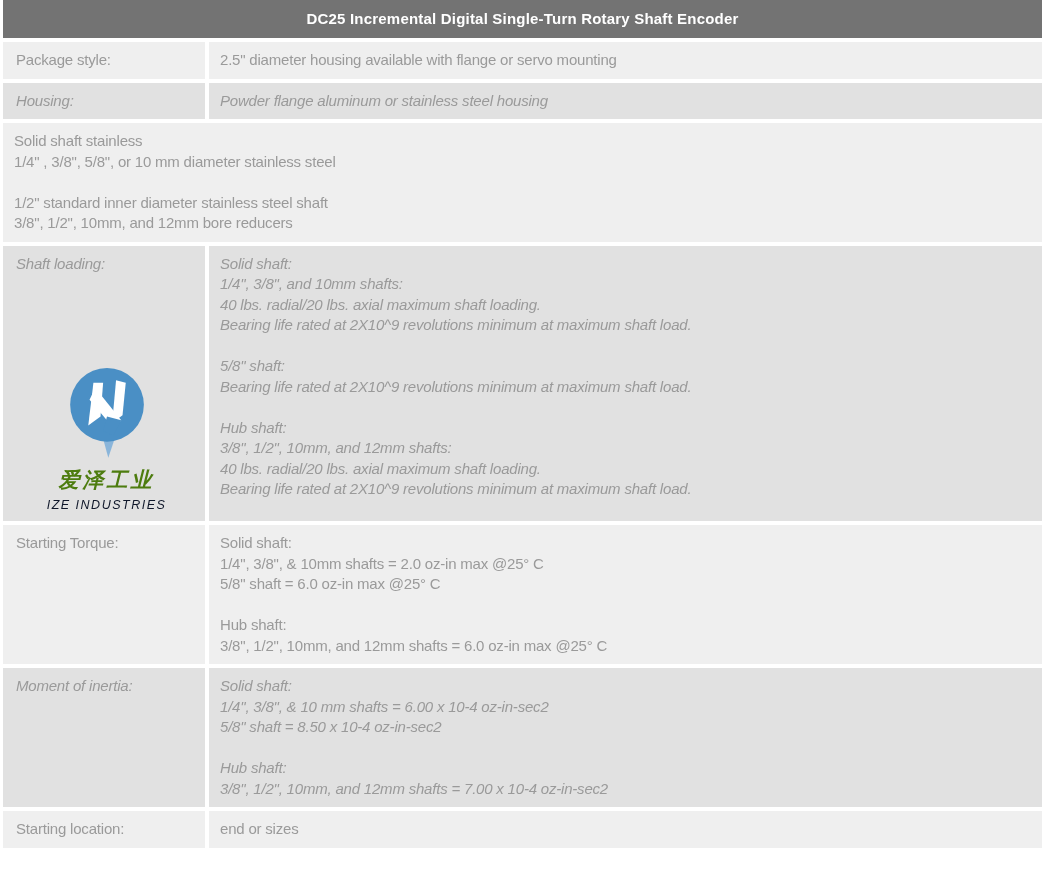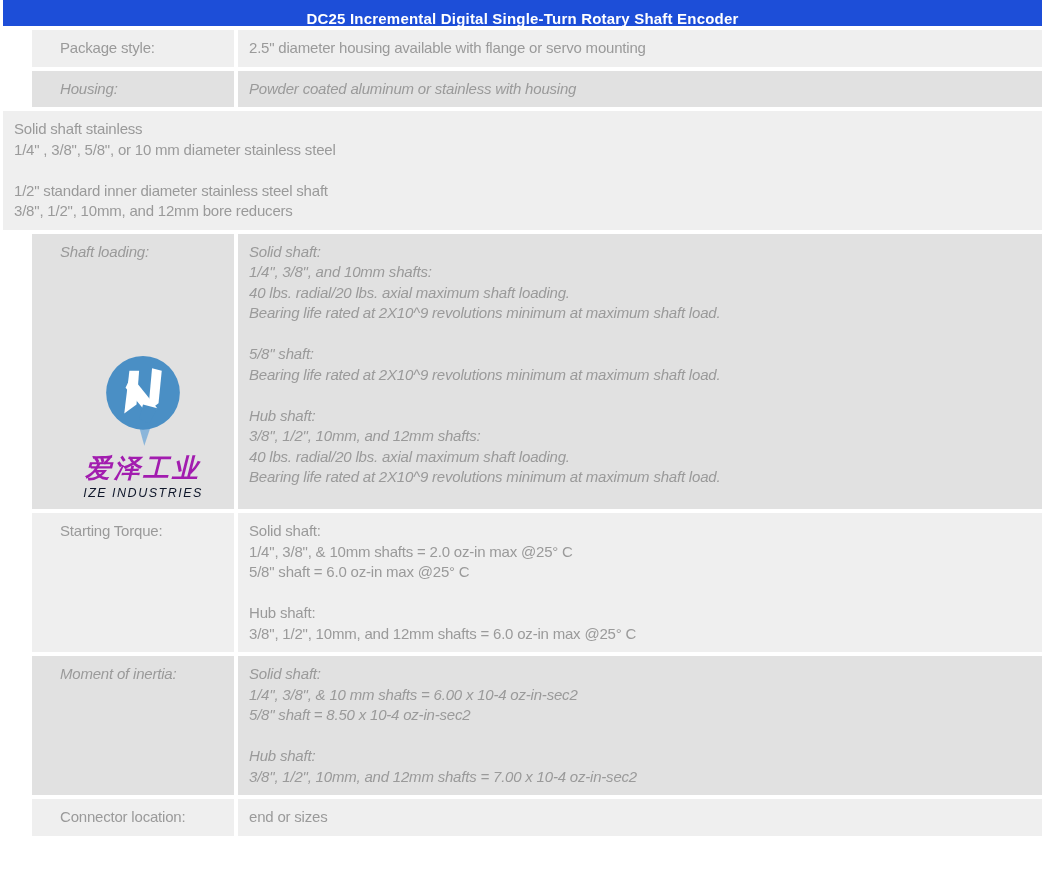--- a/index.html
+++ b/index.html
@@ -3,35 +3,35 @@
 <meta charset="utf-8">
 <style>
   html,body{margin:0;padding:0;}
   body{
     width:1046px;height:876px;background:#ffffff;overflow:hidden;position:relative;
     font-family:"Liberation Sans","DejaVu Sans",sans-serif;
     -webkit-font-smoothing:antialiased;
   }
   .spec-table{margin:0 4px 0 3px;}
   .table-header{
-    height:26px;line-height:38px;background:#1d4ed8;color:#ffffff;
+    height:38px;line-height:38px;background:#737373;color:#ffffff;
     text-align:center;font-size:15px;font-weight:bold;letter-spacing:.2px;
     margin-bottom:4px;
   }
   .row{display:flex;gap:4px;margin-bottom:4px;}
   .cell{box-sizing:border-box;font-size:15px;line-height:20.5px;color:#9a9a9a;letter-spacing:-.2px;}
-  .cell.label{flex:0 0 202px;padding:8px 8px 8px 28px;margin-left:29px;}
+  .cell.label{flex:0 0 202px;padding:8px 8px 8px 13px;}
   .cell.value{flex:1 1 auto;padding:8px 14px 8px 11px;}
   .shade-light .cell{background:#efefef;}
   .shade-dark  .cell{background:#e1e1e1;font-style:italic;}
   .line{min-height:20.5px;white-space:pre-wrap;}
   
   .logo{margin-top:92px;text-align:center;}
   .logo svg{display:block;margin:0 auto;}
-  .logo-cn{font-size:26px;font-weight:bold;color:#a21caf;letter-spacing:3px;line-height:30px;margin-top:2px;}
+  .logo-cn{font-size:21px;font-weight:bold;color:#4d7c0f;letter-spacing:3px;line-height:30px;margin-top:2px;}
   .logo-en{font-size:12.5px;color:#0f172a;letter-spacing:1.5px;line-height:16px;margin-top:2px;}
 </style>
 </head>
 <body>
 
 <div class="spec-table">
   <div class="table-header">DC25 Incremental Digital Single-Turn Rotary Shaft Encoder</div>
   <div id="rows">
   <div class="row shade-light">
     <div class="cell label">
@@ -40,21 +40,21 @@
     <div class="cell value">
           <div class="line">2.5" diameter housing available with flange or servo mounting</div>
         </div>
   </div>
 
   <div class="row shade-dark">
     <div class="cell label">
       <div class="label-text">Housing:</div>
     </div>
     <div class="cell value">
-          <div class="line">Powder coated aluminum or stainless with housing</div>
+          <div class="line">Powder flange aluminum or stainless steel housing</div>
         </div>
   </div>
 
   <div class="row shade-light">
     <div class="cell value">
           <div class="line">Solid shaft stainless</div>
           <div class="line">1/4" , 3/8", 5/8", or 10 mm diameter stainless steel</div>
           <div class="line"></div>
           <div class="line">1/2" standard inner diameter stainless steel shaft</div>
           <div class="line">3/8", 1/2", 10mm, and 12mm bore reducers</div>
@@ -121,20 +121,20 @@
           <div class="line">1/4", 3/8", &amp; 10 mm shafts = 6.00 x 10-4 oz-in-sec2</div>
           <div class="line">5/8" shaft = 8.50 x 10-4 oz-in-sec2</div>
           <div class="line"></div>
           <div class="line">Hub shaft:</div>
           <div class="line">3/8", 1/2", 10mm, and 12mm shafts = 7.00 x 10-4 oz-in-sec2</div>
         </div>
   </div>
 
   <div class="row shade-light">
     <div class="cell label">
-      <div class="label-text">Connector location:</div>
+      <div class="label-text">Starting location:</div>
     </div>
     <div class="cell value">
           <div class="line">end or sizes</div>
         </div>
   </div>
 </div>
 </div>
 
 </body></html>

